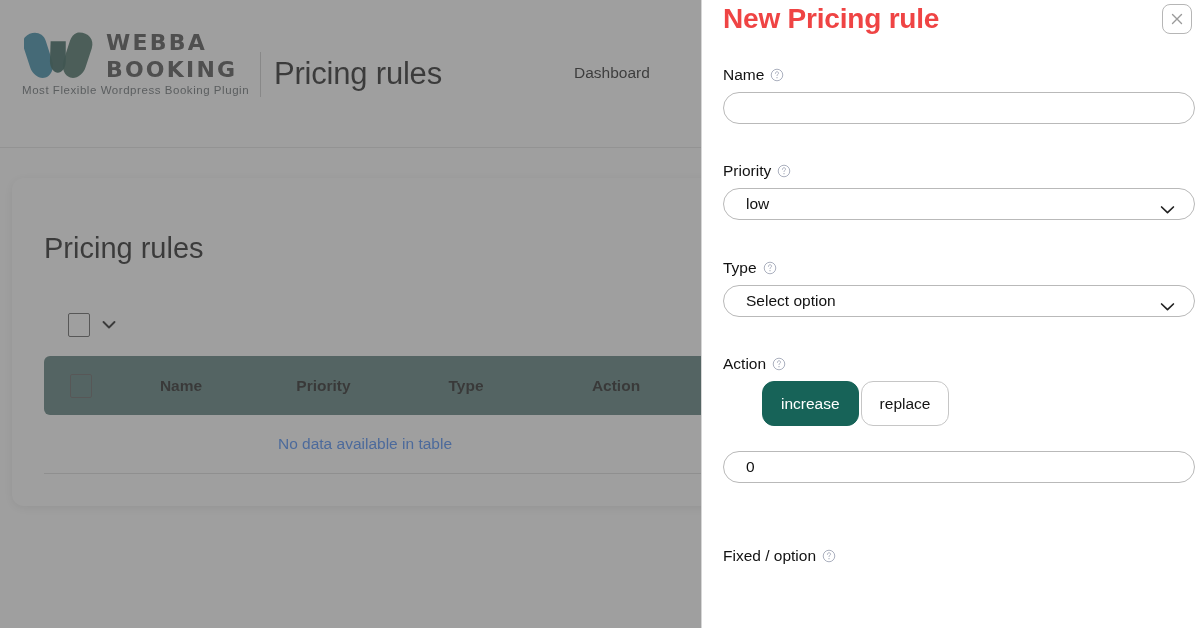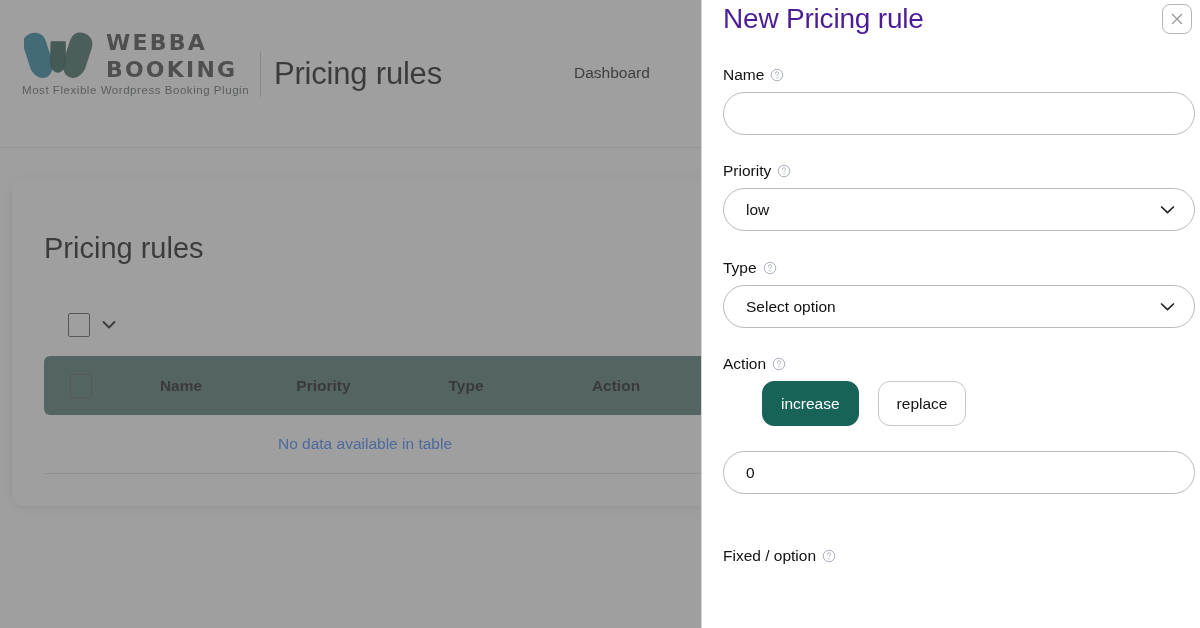--- a/index.html
+++ b/index.html
@@ -127,58 +127,58 @@
   #side-panel {
     position: absolute; right: 0; top: 0;
     width: 499px; height: 628px;
     background: #ffffff;
     border-left: 1px solid #d6d6d6;
     padding: 0 21px;
     overflow: hidden;
   }
   #panel-title {
     position: absolute; left: 21px; top: 3px;
-    font-size: 28px; font-weight: 400; color: #4c1d95;
+    font-size: 28px; font-weight: 700; color: #ef4444;
     letter-spacing: -0.2px;
   }
   #close-button {
     position: absolute; right: 8px; top: 4px;
     width: 30px; height: 30px;
     border: 1.5px solid #b6b6b6; border-radius: 8px;
     display: flex; align-items: center; justify-content: center;
     cursor: pointer; background: #fff;
   }
 
   .field { position: absolute; left: 21px; width: 472px; }
   .field-label {
     display: flex; align-items: center; gap: 6px;
     font-size: 15.5px; color: #121212; margin-bottom: 8px;
   }
   .help-icon { width: 14px; height: 14px; flex: none; }
 
   .text-input, .select-input {
-    width: 472px; height: 43px;
+    width: 472px; height: 32px;
     border: 1px solid #b9b9b9; border-radius: 22px;
     background: #fff;
     font-family: "Liberation Sans", sans-serif;
     font-size: 15.5px; color: #111;
     padding: 0 22px;
     outline: none;
   }
   .select-wrap { position: relative; width: 472px; }
   .select-input {
     display: flex; align-items: center;
     cursor: pointer;
   }
   .select-chev {
     position: absolute; right: 20px; top: 17px;
     width: 15px; height: 10px; pointer-events: none;
   }
 
-  .pill-row { display: flex; gap: 19px; padding-left: 39px; }
+  .pill-row { display: flex; gap: 2px; padding-left: 39px; }
   .pill {
     height: 45px;
     min-width: 72px;
     padding: 0 18px;
     border-radius: 12px;
     border: 1px solid #c6c6c6;
     background: #ffffff;
     color: #131313;
     font-family: "Liberation Sans", sans-serif;
     font-size: 15.5px;

